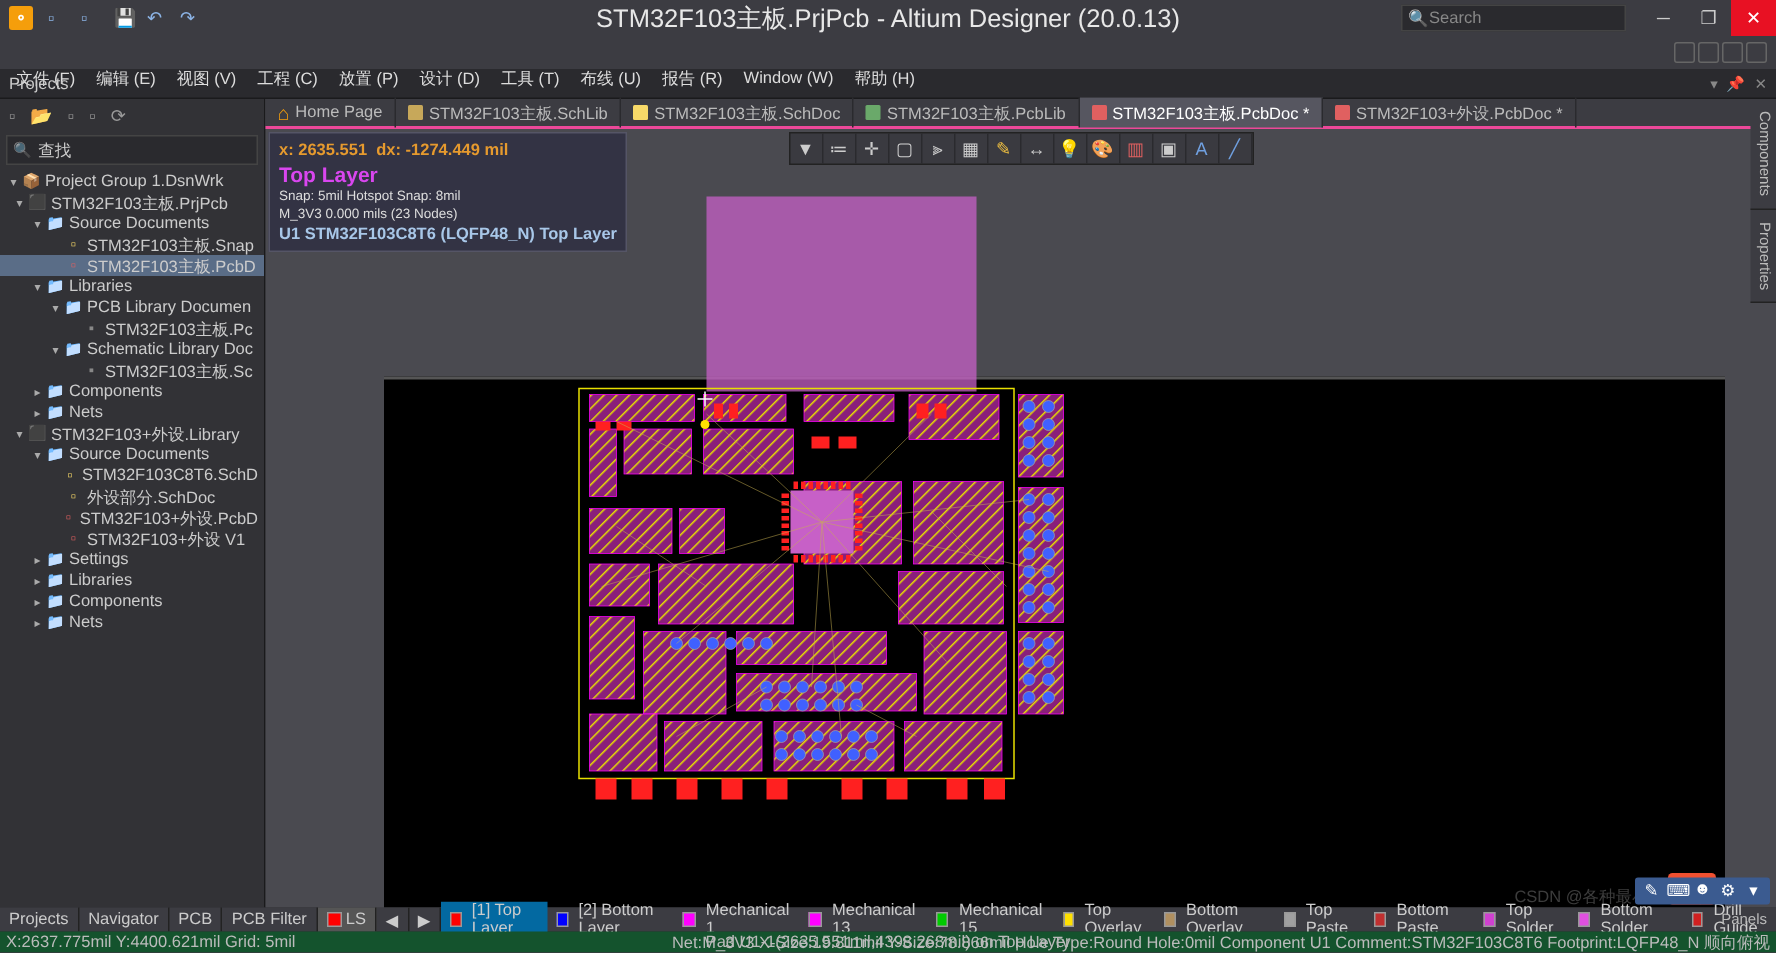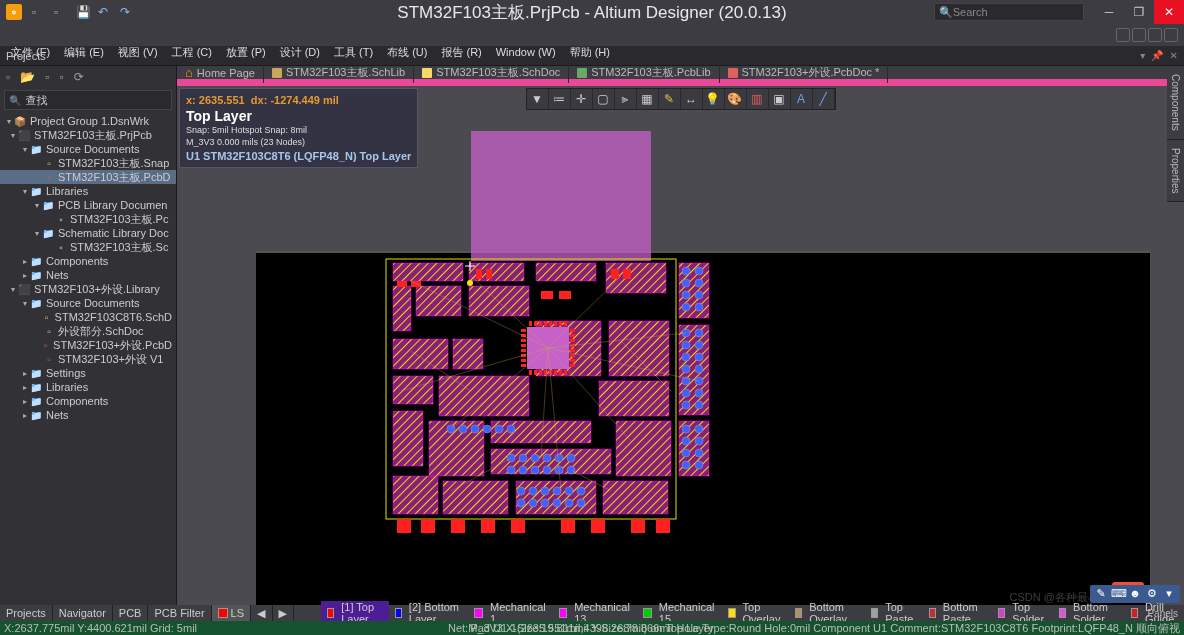--- a/index.html
+++ b/index.html
@@ -28,40 +28,40 @@
 .sb-search::before { content:"🔍"; font-size:10px; margin-right:4px; opacity:.6; }
 .tree { flex:1; overflow:auto; padding:2px 0; }
 .tree .node { display:flex; align-items:center; height:14px; padding:0 4px; white-space:nowrap; cursor:pointer; }
 .tree .node .arrw { width:10px; color:#aaa; font-size:8px; text-align:center; }
 .tree .node .ico { width:14px; height:12px; margin-right:2px; display:inline-flex; align-items:center; justify-content:center; font-size:10px; }
 .tree .node.selected { background:#5a6d87; }
 .tree .lv1 { padding-left:8px; } .tree .lv2 { padding-left:20px; } .tree .lv3 { padding-left:32px; } .tree .lv4 { padding-left:44px; }
 .ico-wrk::before { content:"📦"; } .ico-prj::before { content:"⬛"; color:#e88; } .ico-fldr::before { content:"📁"; filter:hue-rotate(180deg); }
 .ico-sch::before { content:"▫"; color:#f7d968; } .ico-pcb::before { content:"▫"; color:#e06060; } .ico-lib::before { content:"▪"; color:#888; }
 .canvas-area { flex:1; display:flex; flex-direction:column; background:#4a4a50; position:relative; }
-.doc-tabs { height:20px; background:#3c3c42; display:flex; align-items:center; border-bottom:7px solid #ec4899; }
+.doc-tabs { height:20px; background:#3c3c42; display:flex; align-items:center; border-bottom:2px solid #ec4899; }
 .doc-tab { height:20px; padding:0 8px; display:flex; align-items:center; gap:4px; color:#bbb; border-right:1px solid #2a2a2e; }
 .doc-tab.home::before { content:"⌂"; color:#f59e0b; font-size:13px; }
 .doc-tab.active { background:#565660; color:#fff; }
 .doc-tab .doc-ico { width:10px; height:10px; border-radius:1px; }
 .hud { position:absolute; top:22px; left:2px; background:#333344; border:1px solid #556; padding:4px 6px; font-size:10px; line-height:1.3; z-index:5; }
 .hud .coord { color:#e69a2e; font-weight:bold; }
-.hud .layer { color:#ffffff; font-size:14px; font-weight:bold; }
+.hud .layer { color:#d946ef; font-size:14px; font-weight:bold; }
 .hud .det { color:#ddd; font-size:9px; }
 .hud .comp { color:#a8c7e8; font-weight:bold; }
 .minitb { position:absolute; top:22px; left:50%; transform:translateX(-50%); background:#3a3a40; border:1px solid #222; display:flex; height:22px; z-index:5; }
 .minitb i { width:22px; display:flex; align-items:center; justify-content:center; color:#ccc; font-size:12px; font-style:normal; border-right:1px solid #2a2a2e; }
 .pcb-wrap { flex:1; display:flex; align-items:center; justify-content:center; overflow:hidden; }
 .right-panels { position:absolute; right:0; top:66px; display:flex; flex-direction:column; background:#3c3c42; }
 .right-panels .vp { writing-mode:vertical-rl; padding:8px 3px; color:#bbb; border-bottom:1px solid #222; font-size:10px; }
 .layer-bar { position:absolute; bottom:14px; left:0; right:0; height:16px; background:#3c3c42; display:flex; align-items:center; font-size:10px; }
 .layer-bar .lb-btn { padding:0 6px; height:16px; display:flex; align-items:center; border-right:1px solid #222; }
 .layer-bar .lswatch { width:10px; height:10px; margin-right:3px; border:1px solid #999; }
 .layer-bar .layer-tab { display:flex; align-items:center; padding:0 6px; gap:4px; }
-.layer-bar .layer-tab.active { background:#4c1d95;margin-left:27px; }
+.layer-bar .layer-tab.active { background:#0369a1; }
 .status { position:absolute; bottom:0; left:0; right:0; height:14px; background:#14532d; color:#bbb; display:flex; align-items:center; font-size:10px; padding:0 4px; }
 .status .mid { position:absolute; left:50%; transform:translateX(-50%); }
 .status .rt { margin-left:auto; }
 .ime-ind { position:absolute; right:40px; bottom:32px; background:#f05030; color:#fff; padding:3px 5px; border-radius:3px; font-size:11px; display:flex; gap:4px; align-items:center; z-index:10;}
 .ime-bar { position:absolute; right:4px; bottom:32px; background:#3b5b90; padding:2px 4px; border-radius:2px; display:flex; gap:3px; z-index:10;}
 .ime-bar i { width:14px; height:14px; color:#fff; font-style:normal; font-size:11px; text-align:center; }
 .watermark { position:absolute; bottom:30px; right:8px; color:rgba(200,200,200,.3); font-size:11px;text-align:center; }
 .panels-btn { position:absolute; right:6px; bottom:16px; color:#bbb; font-size:10px; z-index:6;}
 svg.pcb { background:#4a4a50; }
 </style>
@@ -250,20 +250,24 @@
           <span class="doc-ico" style="background:#c7a85a"></span>
           <span>STM32F103主板.SchLib</span>
         </div>
         <div class="doc-tab">
           <span class="doc-ico" style="background:#f7d968"></span>
           <span>STM32F103主板.SchDoc</span>
         </div>
         <div class="doc-tab">
           <span class="doc-ico" style="background:#6aa96a"></span>
           <span>STM32F103主板.PcbLib</span>
+        </div>
+        <div class="doc-tab active">
+          <span class="doc-ico" style="background:#e06060"></span>
+          <span>STM32F103主板.PcbDoc *</span>
         </div>
         <div class="doc-tab">
           <span class="doc-ico" style="background:#e06060"></span>
           <span>STM32F103+外设.PcbDoc *</span>
         </div>
       </div>
 
     <div class="hud">
       <div><span class="coord">x: 2635.551</span>&nbsp;&nbsp;<span class="coord">dx: -1274.449 mil</span></div>
       <div class="layer">Top Layer</div>

